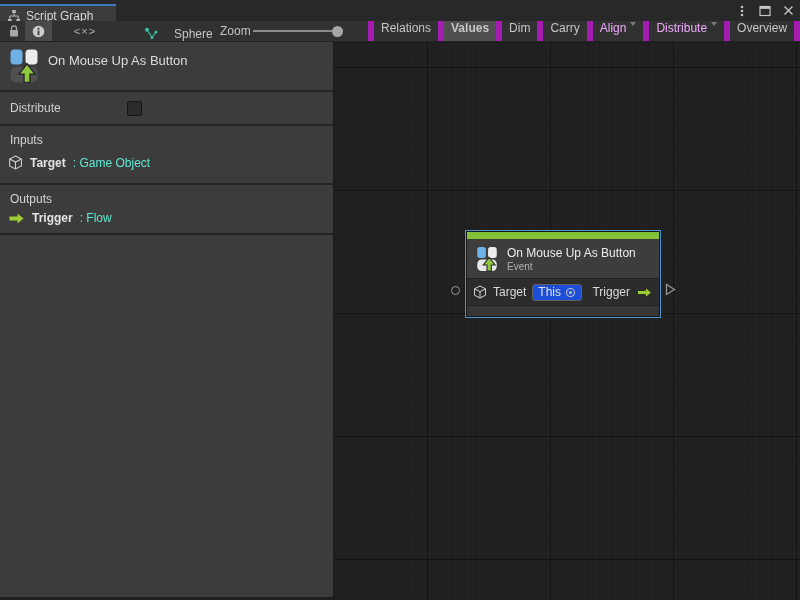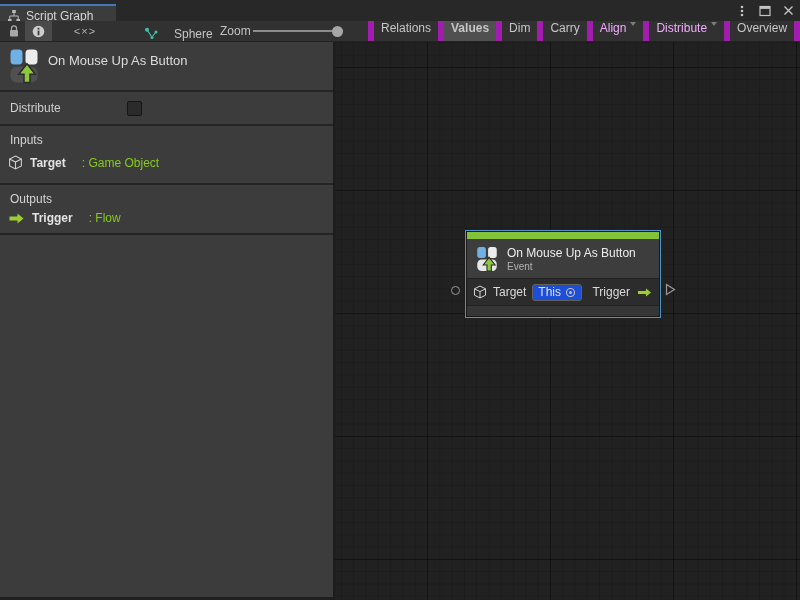--- a/index.html
+++ b/index.html
@@ -49,21 +49,21 @@
   .insp-title .unit-name { position:absolute; left:48px; top:11px; font-size:13px; color:#dcdcdc; }
 
   .insp-coroutine { height:34px; border-bottom:2px solid #242424; position:relative; }
   .insp-coroutine .lbl { position:absolute; left:10px; top:9px; font-size:12px; }
   .checkbox { position:absolute; left:127px; top:9px; width:15px; height:15px; background:#2b2b2b; border:1px solid #161616; border-radius:2px; }
 
   .insp-section { border-bottom:2px solid #242424; position:relative; }
   .insp-section .sec-header { position:absolute; left:10px; top:7px; font-size:12px; color:#d4d4d4; }
   .insp-section .sec-row { position:absolute; left:8px; display:flex; align-items:center; gap:7px; font-size:12px; }
   .sec-row .nm { font-weight:bold; color:#e3e3e3; }
-  .sec-row .tp { color:#84cc16;margin-left:9px; }
+  .sec-row .tp { color:#5eead4; }
   #inputs-section { height:59px; }
   #inputs-section .sec-row { top:29px; }
   #outputs-section { height:50px; }
   #outputs-section .sec-row { top:26px; }
 
   
   #canvas { position:absolute; left:335px; top:42px; width:465px; height:558px; background-color:#212121;
     background-image:
       linear-gradient(90deg, rgba(0,0,0,0.30) 1px, transparent 1px),
       linear-gradient(rgba(0,0,0,0.30) 1px, transparent 1px),

